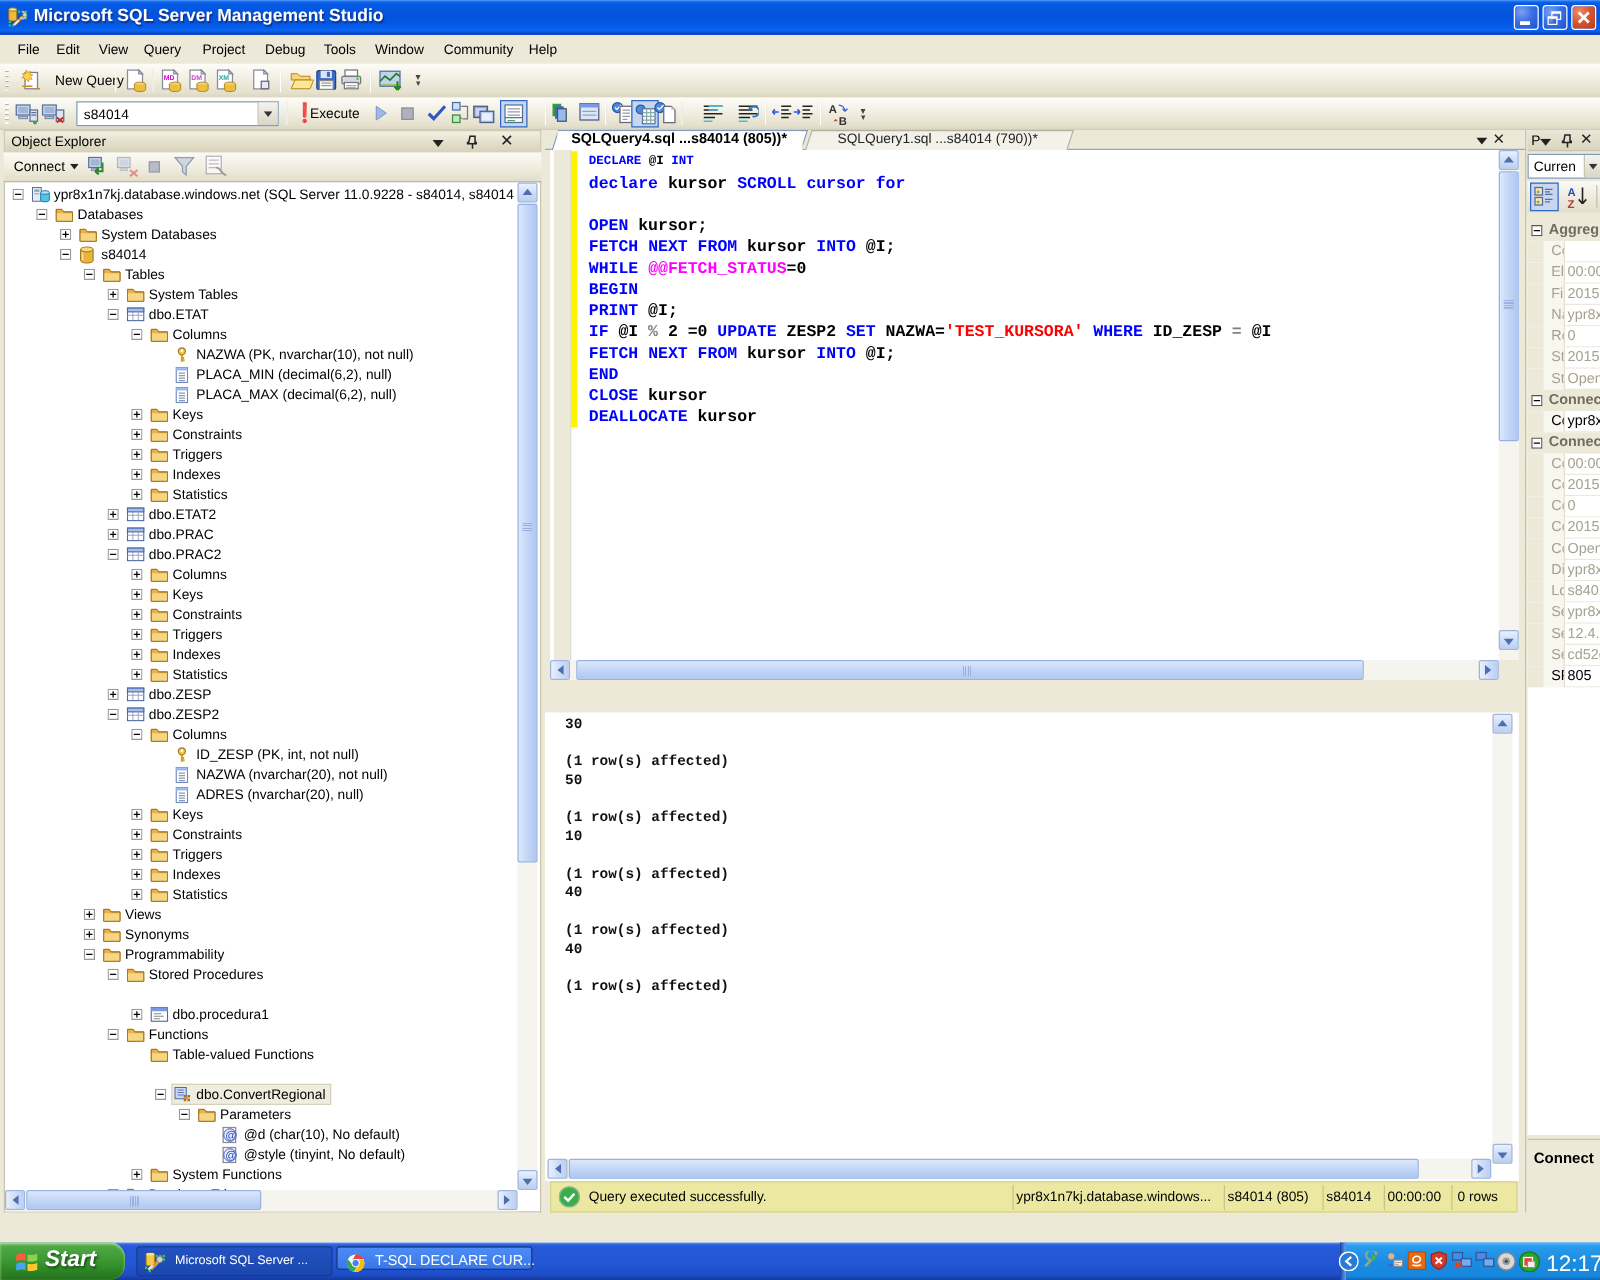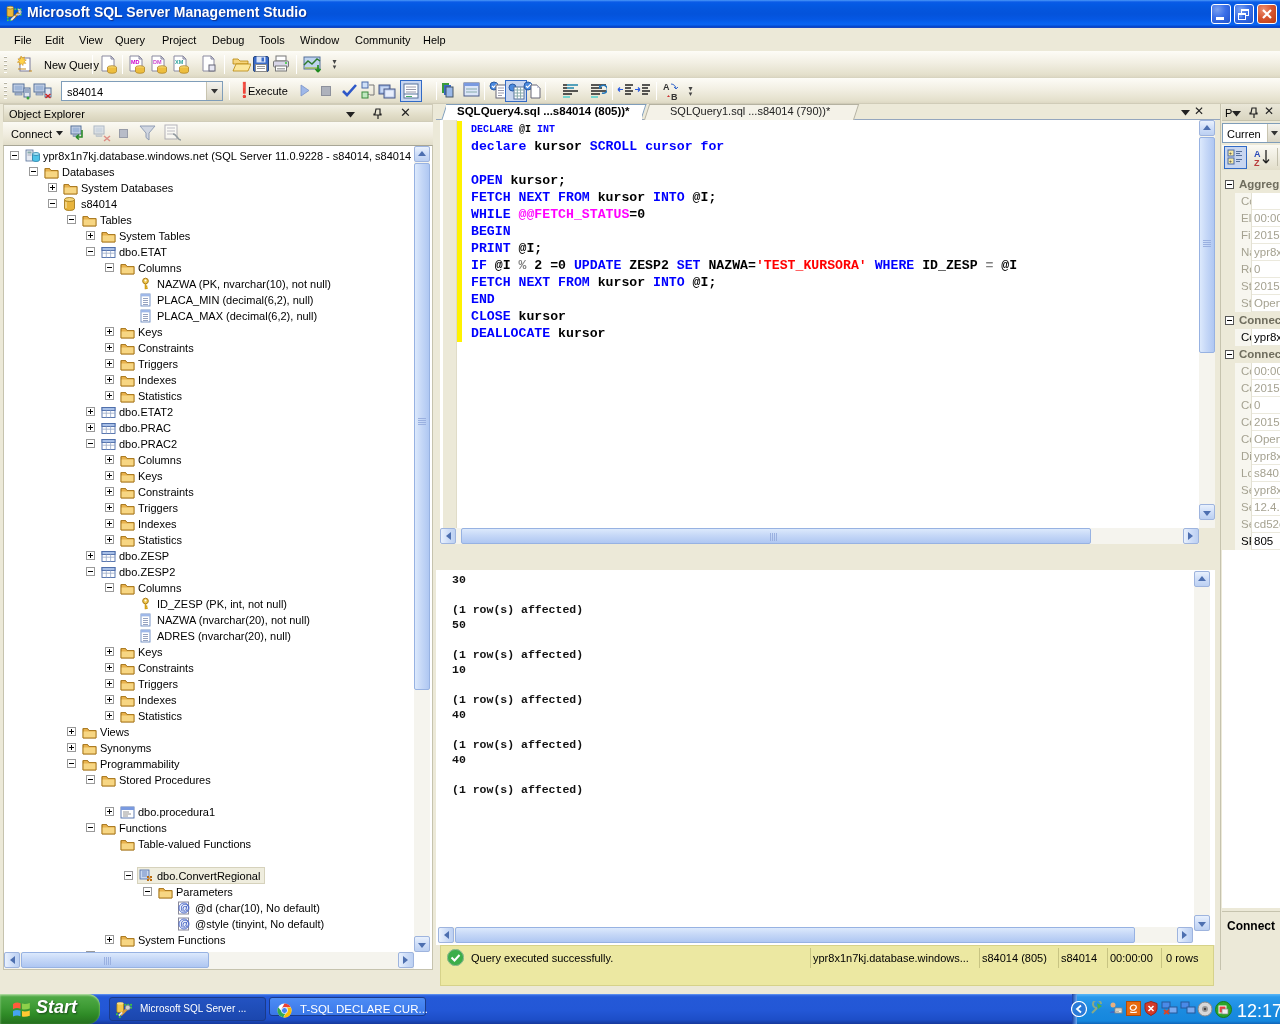--- a/index.html
+++ b/index.html
@@ -948,21 +948,21 @@
         <svg class="abs" style="left:5px;top:4px" width="6" height="8">
           <path d="M6 0 v8 L1 4 Z" fill="#4D6FB0"></path>
         </svg>
 <div class="thumbh" style="left:17px;top:0;width:680px;height:16px"></div>
 <div class="sbbtn sbbtnh" style="left:739px;top:0;width:16px;height:16px"></div>
         <svg class="abs" style="left:744px;top:4px" width="6" height="8">
           <path d="M0 0 v8 L5 4 Z" fill="#4D6FB0"></path>
         </svg>
 </div>
 </div>
-<div class="abs" style="left:4px;top:841px;width:774px;height:41px;background:#ECE8A2;border:1px solid #D6D28A">
+<div class="abs" style="left:4px;top:841px;width:774px;height:25px;background:#ECE8A2;border:1px solid #D6D28A">
 <svg class="abs" style="left:6px;top:3px" width="17" height="17">
         <circle cx="8.5" cy="8.5" r="8" fill="#3BAE4A" stroke="#1d7a2a"></circle>
         <circle cx="8.5" cy="8.5" r="8" fill="none" stroke="#fff" stroke-width="1" stroke-opacity="0.5"></circle>
         <path d="M4.5 8.5 l3 3 L12.5 6" stroke="#fff" stroke-width="2" fill="none"></path>
       </svg>
 <span class="abs t11" style="left:30px;top:4px">Query executed successfully.</span>
 <div class="sep" style="left:369px;top:2px;height:20px;background:#C8C482"></div>
 <span class="abs t11" style="left:372px;top:4px">ypr8x1n7kj.database.windows...</span>
 <div class="sep" style="left:538px;top:2px;height:20px;background:#C8C482"></div>
 <span class="abs t11" style="left:541px;top:4px">s84014 (805)</span>

